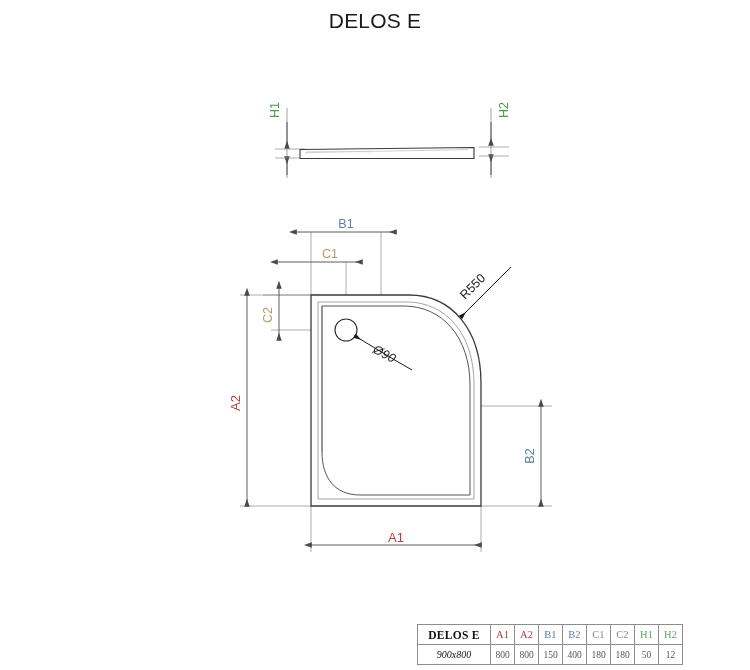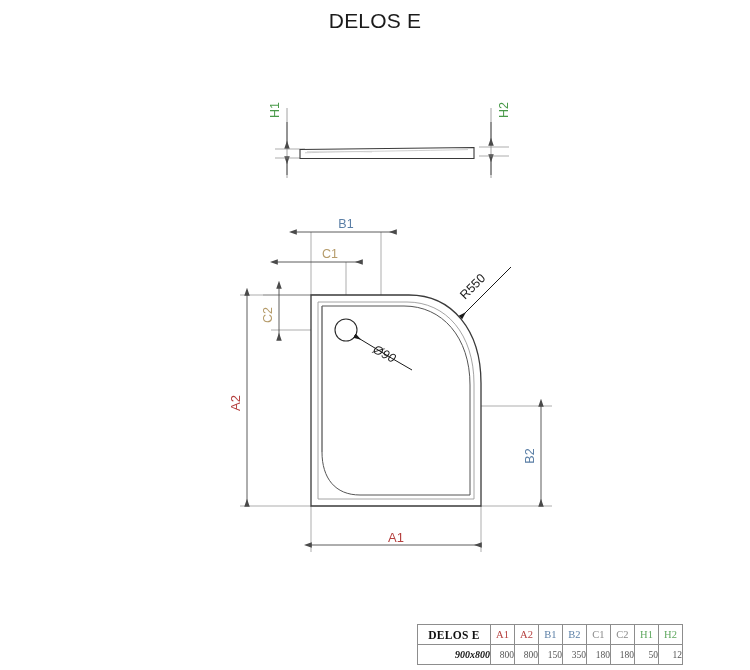--- a/index.html
+++ b/index.html
@@ -55,36 +55,34 @@
   }
   .spec-table td.name-head {
     width: 72px;
     font-weight: bold;
     font-size: 11.5px;
     color: #111111;
     letter-spacing: 0.3px;
   }
   .spec-table td.name-val {
     width: 72px;
-    font-weight: bold;
+    font-weight: normal;
     font-style: italic;
     font-size: 10px;
     color: #111111;
-    text-align: right;
   }
   .spec-table td.dim-head {
     width: 23px;
     font-size: 10.5px;
     font-weight: normal;
   }
   .spec-table td.dim-val {
     width: 23px;
     font-size: 9.5px;
     color: #555555;
-    text-align: right;
   }
 </style>
 </head>
 <body>
 
 <div class="title-block">
   <div class="title-line">DELOS E</div>
 </div>
 
 <svg id="sheet" viewBox="0 0 750 670" width="750" height="670" xmlns="http://www.w3.org/2000/svg">
@@ -229,20 +227,20 @@
       <td class="dim-head" style="color:#8a8a8a">C1</td>
       <td class="dim-head" style="color:#8a8a8a">C2</td>
       <td class="dim-head" style="color:#5fa85f">H1</td>
       <td class="dim-head" style="color:#5fa85f">H2</td>
     </tr>
     <tr>
       <td class="name-val">900x800</td>
       <td class="dim-val">800</td>
       <td class="dim-val">800</td>
       <td class="dim-val">150</td>
-      <td class="dim-val">350</td>
+      <td class="dim-val">400</td>
       <td class="dim-val">180</td>
       <td class="dim-val">180</td>
       <td class="dim-val">50</td>
       <td class="dim-val">12</td>
     </tr>
   </tbody>
 </table>
 
 </body></html>

